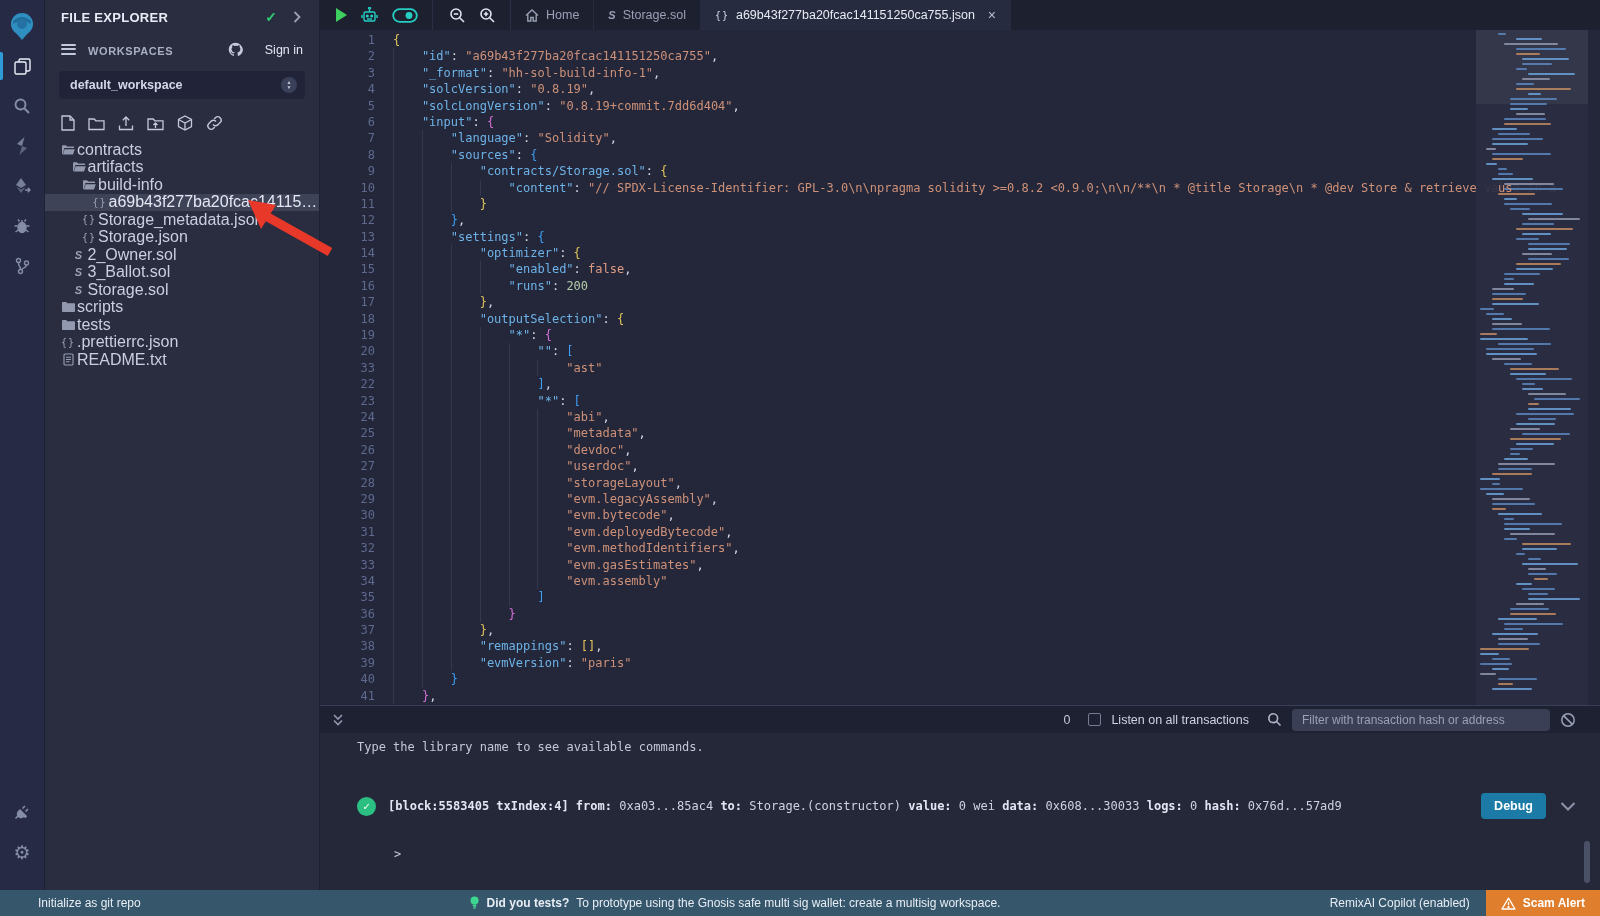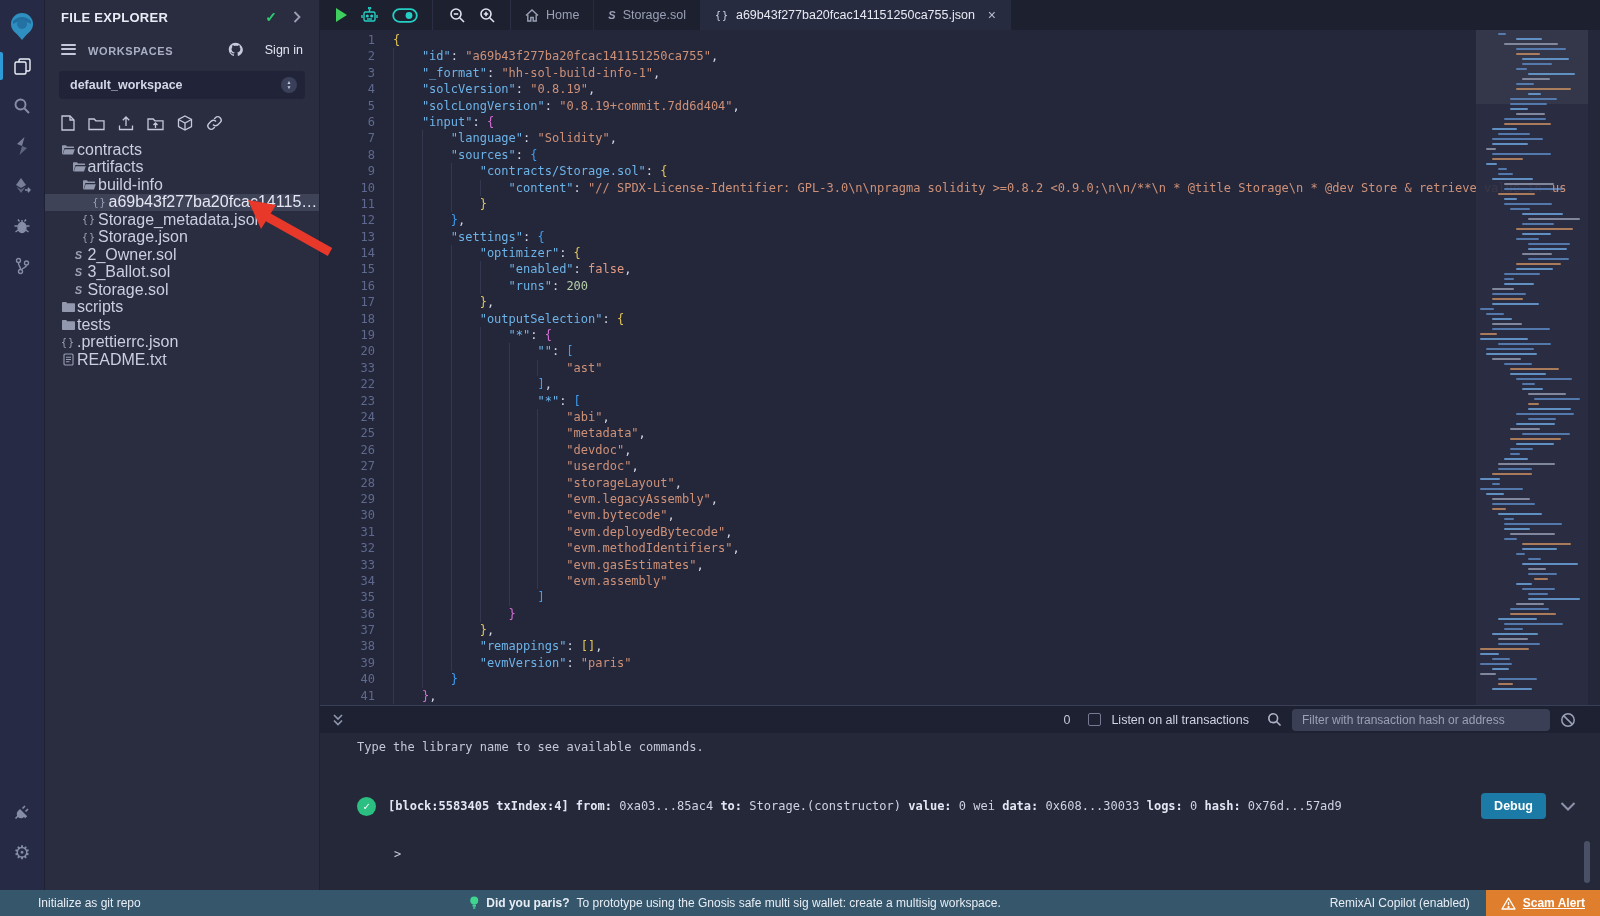--- a/index.html
+++ b/index.html
@@ -69,21 +69,21 @@
   .editor{ position:absolute; left:0; top:30px; width:1280px; height:675px; background:#24273a; overflow:hidden; }
   .gutter{ position:absolute; left:0; top:2px; width:55px; text-align:right;
     font-family:"DejaVu Sans Mono",monospace; font-size:12px; color:#5e6a8e; }
   .gln{ height:16.4px; line-height:16.4px; }
   .code{ position:absolute; left:73px; top:2px; right:0;
     font-family:"DejaVu Sans Mono",monospace; font-size:12px; white-space:pre; }
   .cl{ height:16.4px; line-height:16.4px; }
   .ind{ display:inline-block; width:4ch; height:16.4px; vertical-align:top; box-shadow:inset 1px 0 0 #33384f; }
   .tw{color:#d5d9e6} .tk{color:#6db3e8} .ts{color:#ce9178} .tf{color:#e09a83}
   .tn{color:#b5cea8} .ty{color:#e2c55b} .tm{color:#d670d6} .tu{color:#3f9ef2}
-  .overflow-frag{ position:absolute; left:1232px; top:151px; font-family:"DejaVu Sans Mono",monospace; font-size:12px; color:#ce9178; z-index:6;}
+  .overflow-frag{ position:absolute; left:1178px; top:151px; font-family:"DejaVu Sans Mono",monospace; font-size:12px; color:#ce9178; z-index:6;}
   
   .minimap{ position:absolute; left:1156px; top:0; width:112px; height:675px; background:rgba(43,46,66,0.92); z-index:5; cursor:pointer;}
   .mm-slider{ position:absolute; left:0; top:0; width:100%; height:74px; background:rgba(255,255,255,0.05);}
   .mm-content{ padding-top:3px; }
   .mm-bar{ height:2px; margin-bottom:3px; border-radius:1px; opacity:.85;}
   
   .terminal{ position:absolute; left:0; top:705px; width:1280px; height:185px; background:#252839; border-top:1px solid #3a3f58;}
   .term-head{ height:27px; background:#1e2132; display:flex; align-items:center; padding:0 24px 0 12px; gap:10px;}
   .th-spacer{ flex:1; }
   .tx-count{ color:#c3c8da; font-size:12.5px; margin-right:8px;}
@@ -105,21 +105,21 @@
   .prompt{ position:absolute; left:37px; top:113px; }
   .term-scroll{ position:absolute; right:10px; top:108px; width:6px; height:42px; border-radius:3px; background:#4a5166;}
   
   .statusbar{ position:absolute; left:0; bottom:0; width:1600px; height:26px; background:#35566b; z-index:10;
     display:flex; align-items:center; color:#e8edf4; font-size:12px;}
   .sb-left{ padding-left:38px; cursor:pointer;}
   .sb-tip{ position:absolute; left:50%; transform:translateX(calc(-50% - 65px)); display:flex; align-items:center; gap:7px; white-space:nowrap;}
   .sb-tip .b{ font-weight:700; }
   .sb-right{ margin-left:auto; display:flex; align-items:center; height:100%;}
   .copilot{ margin-right:16px; cursor:pointer;}
-  .scam{ height:100%; background:#df7f2e; display:flex; align-items:center; gap:7px; padding:0 15px; font-weight:700; color:#fff; cursor:pointer;text-decoration:underline;}
+  .scam{ height:100%; background:#df7f2e; display:flex; align-items:center; gap:7px; padding:0 15px; font-weight:700; color:#fff; cursor:pointer;}
   svg{ display:block; }
 </style>
 </head>
 <body>
 
 <div class="app">
 
   <div class="iconbar">
     <div class="ib-icon logo">
       <svg width="30" height="30" viewBox="0 0 30 30">
@@ -614,21 +614,21 @@
   </div>
 
   <div class="statusbar">
     <span class="sb-left">Initialize as git repo</span>
     <span class="sb-tip">
       <svg width="10" height="14" viewBox="0 0 10 14" fill="#3fd68f">
         <circle cx="5" cy="4.5" r="4"></circle>
           <rect x="3.2" y="8.5" width="3.6" height="2.2" rx="0.8"></rect>
           <rect x="3.8" y="11.2" width="2.4" height="1.6" rx="0.6"></rect>
       </svg>
-      <span class="b">Did you paris?</span>
+      <span class="b">Did you tests?</span>
       <span>To prototype using the Gnosis safe multi sig wallet: create a multisig workspace.</span>
     </span>
     <span class="sb-right">
       <span class="copilot">RemixAI Copilot (enabled)</span>
       <span class="scam">
         <svg width="15" height="13" viewBox="0 0 15 13" fill="none" stroke="#fff" stroke-width="1.3">
           <path d="M7.5 1.2 L14 12 H1 Z" stroke-linejoin="round"></path>
             <path d="M7.5 5 V8.2"></path>
             <circle cx="7.5" cy="10.2" r="0.5" fill="#fff"></circle>
         </svg>

